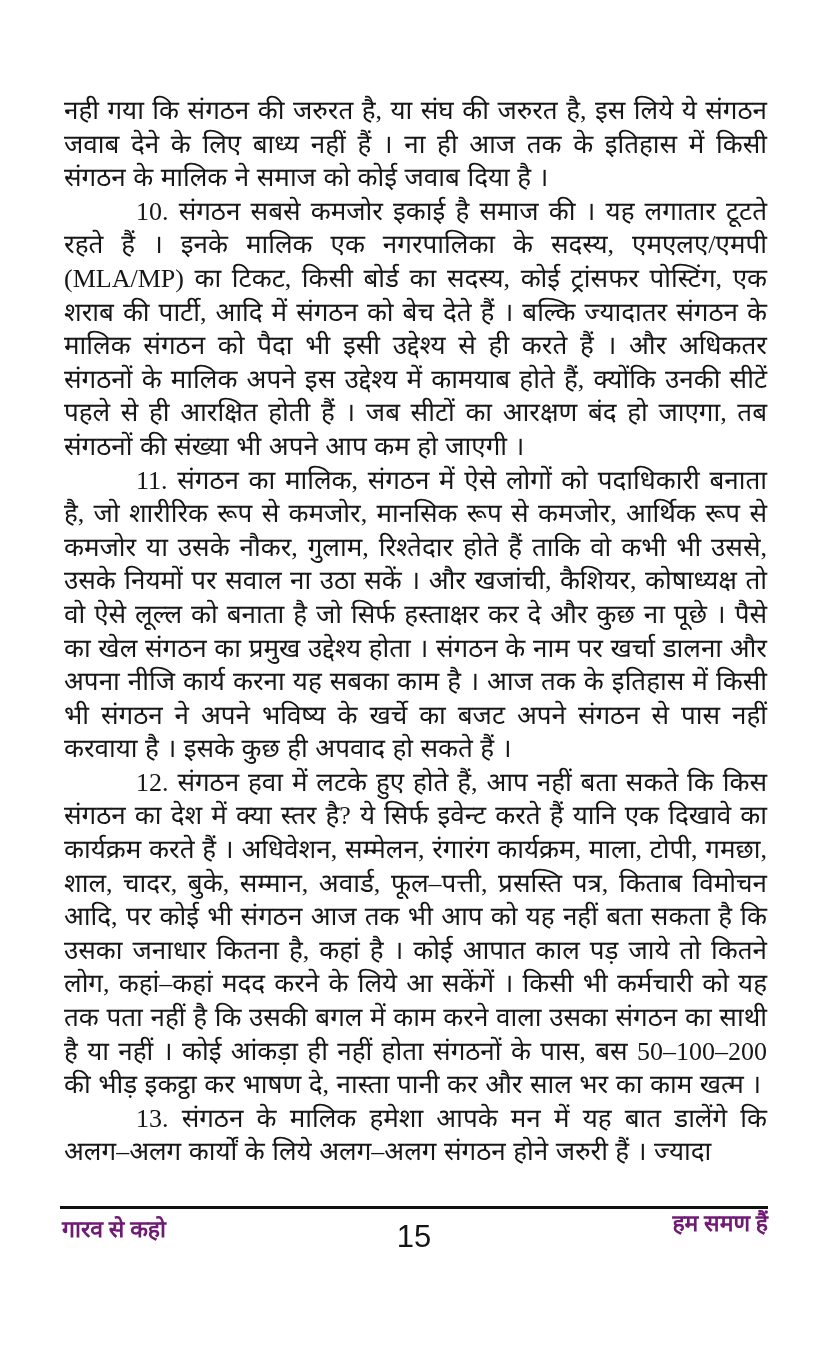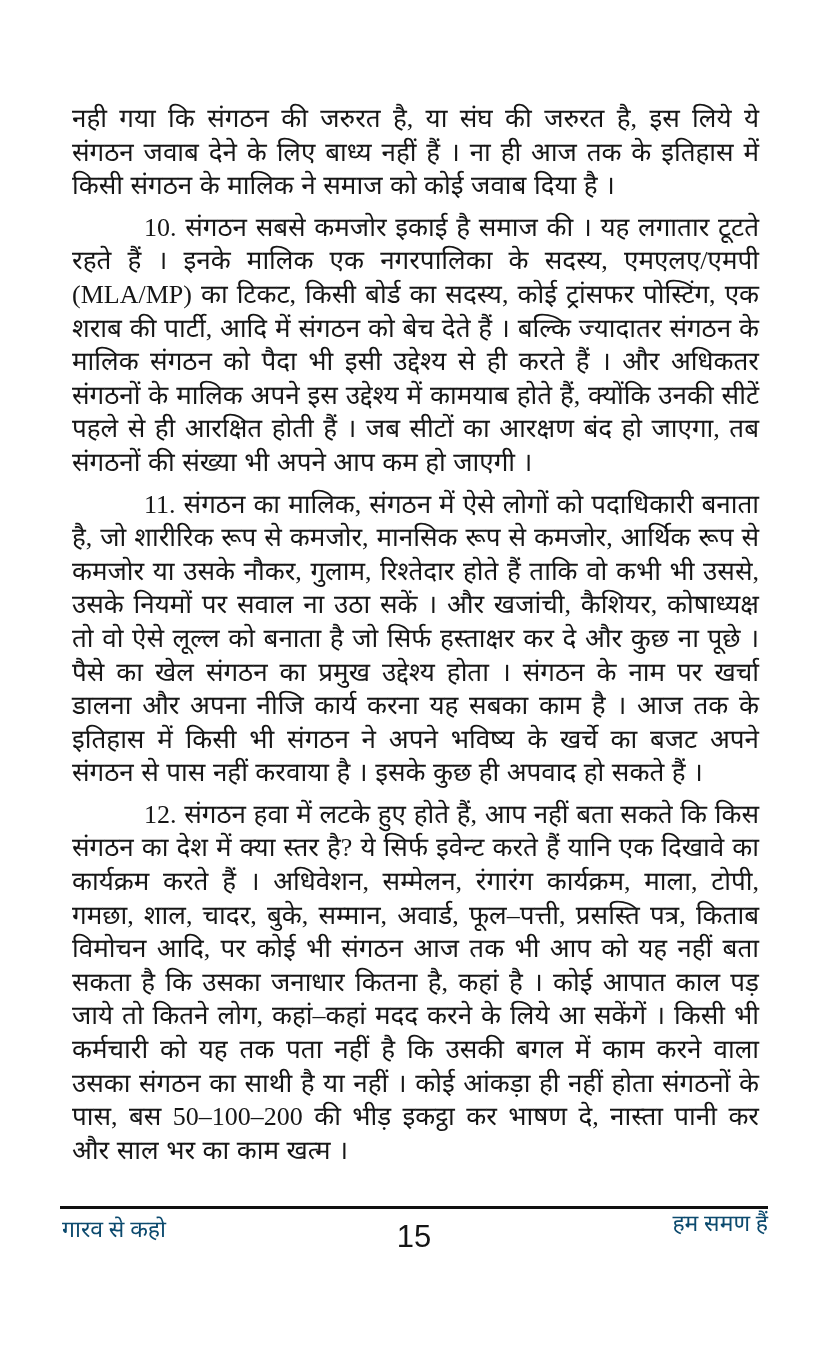--- a/index.html
+++ b/index.html
@@ -21,41 +21,41 @@
     left: 64px;
     top: 94px;
     width: 703px;
     font-size: 26px;
     line-height: 33.6px;
     text-align: justify;
     text-justify: inter-word;
     word-spacing: 1px;
   }
   .para {
-    margin: 8px;
+    margin: 0;
     padding: 0;
     text-indent: 72px;
   }
   .para.continuation {
     text-indent: 0;
   }
   .page-footer {
     position: absolute;
     left: 60px;
     top: 1206px;
     width: 708px;
     border-top: 3px solid #101010;
     padding-top: 3px;
   }
   .footer-left,
   .footer-right {
-    font-weight: normal;
+    font-weight: bold;
     font-size: 23px;
     line-height: 30px;
-    color: #0c4a6e;
+    color: #701a75;
   }
   .footer-left {
     position: absolute;
     left: 2px;
     top: 6px;
   }
   .footer-right {
     position: absolute;
     right: 0px;
     top: 0;
@@ -75,20 +75,21 @@
 </head>
 <body>
 
 <div class="page">
 
   <main class="body-text">
     <p class="para continuation">नही गया कि संगठन की जरुरत है, या संघ की जरुरत है, इस लिये ये संगठन जवाब देने के लिए बाध्य नहीं हैं । ना ही आज तक के इतिहास में किसी संगठन के मालिक ने समाज को कोई जवाब दिया है ।</p>
     <p class="para">10. संगठन सबसे कमजोर इकाई है समाज की । यह लगातार टूटते रहते हैं । इनके मालिक एक नगरपालिका के सदस्य, एमएलए/एमपी (MLA/MP) का टिकट, किसी बोर्ड का सदस्य, कोई ट्रांसफर पोस्टिंग, एक शराब की पार्टी, आदि में संगठन को बेच देते हैं । बल्कि ज्यादातर संगठन के मालिक संगठन को पैदा भी इसी उद्देश्य से ही करते हैं । और अधिकतर संगठनों के मालिक अपने इस उद्देश्य में कामयाब होते हैं, क्योंकि उनकी सीटें पहले से ही आरक्षित होती हैं । जब सीटों का आरक्षण बंद हो जाएगा, तब संगठनों की संख्या भी अपने आप कम हो जाएगी ।</p>
     <p class="para">11. संगठन का मालिक, संगठन में ऐसे लोगों को पदाधिकारी बनाता है, जो शारीरिक रूप से कमजोर, मानसिक रूप से कमजोर, आर्थिक रूप से कमजोर या उसके नौकर, गुलाम, रिश्तेदार होते हैं ताकि वो कभी भी उससे, उसके नियमों पर सवाल ना उठा सकें । और खजांची, कैशियर, कोषाध्यक्ष तो वो ऐसे लूल्ल को बनाता है जो सिर्फ हस्ताक्षर कर दे और कुछ ना पूछे । पैसे का खेल संगठन का प्रमुख उद्देश्य होता । संगठन के नाम पर खर्चा डालना और अपना नीजि कार्य करना यह सबका काम है । आज तक के इतिहास में किसी भी संगठन ने अपने भविष्य के खर्चे का बजट अपने संगठन से पास नहीं करवाया है । इसके कुछ ही अपवाद हो सकते हैं ।</p>
     <p class="para">12. संगठन हवा में लटके हुए होते हैं, आप नहीं बता सकते कि किस संगठन का देश में क्या स्तर है? ये सिर्फ इवेन्ट करते हैं यानि एक दिखावे का कार्यक्रम करते हैं । अधिवेशन, सम्मेलन, रंगारंग कार्यक्रम, माला, टोपी, गमछा, शाल, चादर, बुके, सम्मान, अवार्ड, फूल–पत्ती, प्रसस्ति पत्र, किताब विमोचन आदि, पर कोई भी संगठन आज तक भी आप को यह नहीं बता सकता है कि उसका जनाधार कितना है, कहां है । कोई आपात काल पड़ जाये तो कितने लोग, कहां–कहां मदद करने के लिये आ सकेंगें । किसी भी कर्मचारी को यह तक पता नहीं है कि उसकी बगल में काम करने वाला उसका संगठन का साथी है या नहीं । कोई आंकड़ा ही नहीं होता संगठनों के पास, बस 50–100–200 की भीड़ इकट्ठा कर भाषण दे, नास्ता पानी कर और साल भर का काम खत्म ।</p>
+    <p class="para">13. संगठन के मालिक हमेशा आपके मन में यह बात डालेंगे कि अलग–अलग कार्यों के लिये अलग–अलग संगठन होने जरुरी हैं । ज्यादा</p>
   </main>
 
   <footer class="page-footer">
     <span class="footer-left">गारव से कहो</span>
     <span class="footer-page-number">15</span>
     <span class="footer-right">हम समण हैं</span>
   </footer>
 
 </div>
 

